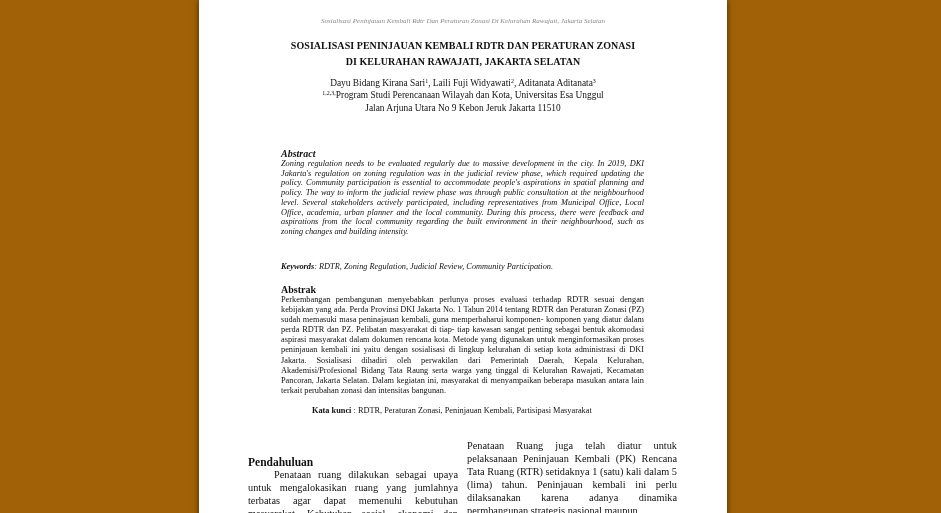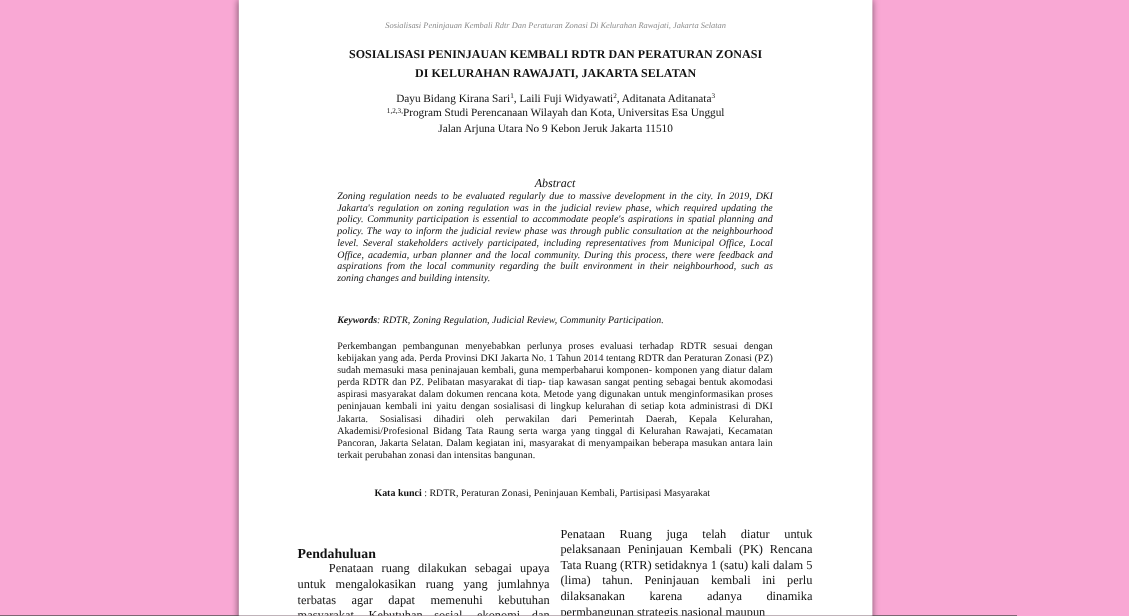--- a/index.html
+++ b/index.html
@@ -5,21 +5,21 @@
     html, body {
       margin: 0; padding: 0;
       width: 941px; height: 513px;
       overflow: hidden;
       background: #282828;
       font-family: "Liberation Serif", "DejaVu Serif", serif;
     }
     .viewer {
       position: relative;
       width: 941px; height: 513px;
-      background: #f9a8d4;
+      background: #a16207;
     }
     .page {
       position: absolute;
       left: 199px; top: 0;
       width: 528px; height: 540px;
       background: #ffffff;
       box-shadow: 0 0 6px rgba(0,0,0,0.6);
       color: #111;
     }
     .running-header {
@@ -46,22 +46,22 @@
     .authors sup { font-size: 6px; vertical-align: 3px; line-height: 0; }
     .authors .email { color: #1f4fa8; text-decoration: underline; font-style: italic; }
     .abstract-en {
       position: absolute; left: 82px; width: 363px; top: 148px;
       font-style: italic;
       font-size: 8.3px;
       line-height: 9.7px;
       text-align: justify;
     }
     .abstract-heading {
-      text-align: center;
-      font-weight: normal;
+      text-align: left;
+      font-weight: bold;
       font-size: 10px;
       line-height: 11px;
       margin-bottom: 0;
     }
     .abstract-en .abstract-heading { font-style: italic; }
     .keywords {
       position: absolute; left: 82px; width: 363px; top: 262px;
       font-style: italic;
       font-size: 8.3px;
       line-height: 10px;
@@ -122,20 +122,21 @@
     </div>
 
     <div class="abstract-en">
       <div class="abstract-heading">Abstract</div>
       <p>Zoning regulation needs to be evaluated regularly due to massive development in the city. In 2019, DKI Jakarta's regulation on zoning regulation was in the judicial review phase, which required updating the policy. Community participation is essential to accommodate people's aspirations in spatial planning and policy. The way to inform the judicial review phase was through public consultation at the neighbourhood level. Several stakeholders actively participated, including representatives from Municipal Office, Local Office, academia, urban planner and the local community. During this process, there were feedback and aspirations from the local community regarding the built environment in their neighbourhood, such as zoning changes and building intensity.</p>
     </div>
 
     <div class="keywords"><b>Keywords</b><span>: RDTR, Zoning Regulation, Judicial Review, Community Participation.</span></div>
 
     <div class="abstract-id">
+      <div class="abstract-heading">Abstrak</div>
       <p>Perkembangan pembangunan menyebabkan perlunya proses evaluasi terhadap RDTR sesuai dengan kebijakan yang ada. Perda Provinsi DKI Jakarta No. 1 Tahun 2014 tentang RDTR dan Peraturan Zonasi (PZ) sudah memasuki masa peninajauan kembali, guna memperbaharui komponen- komponen yang diatur dalam perda RDTR dan PZ. Pelibatan masyarakat di tiap- tiap kawasan sangat penting sebagai bentuk akomodasi aspirasi masyarakat dalam dokumen rencana kota. Metode yang digunakan untuk menginformasikan proses peninjauan kembali ini yaitu dengan sosialisasi di lingkup kelurahan di setiap kota administrasi di DKI Jakarta. Sosialisasi dihadiri oleh perwakilan dari Pemerintah Daerah, Kepala Kelurahan, Akademisi/Profesional Bidang Tata Raung serta warga yang tinggal di Kelurahan Rawajati, Kecamatan Pancoran, Jakarta Selatan. Dalam kegiatan ini, masyarakat di menyampaikan beberapa masukan antara lain terkait perubahan zonasi dan intensitas bangunan.</p>
     </div>
 
     <div class="kata-kunci"><b>Kata kunci</b><span> : RDTR, Peraturan Zonasi, Peninjauan Kembali, Partisipasi Masyarakat</span></div>
 
     <div class="col col-left">
       <div class="section-heading">Pendahuluan</div>
       <p class="indent">Penataan ruang dilakukan sebagai upaya untuk mengalokasikan ruang yang jumlahnya terbatas agar dapat memenuhi kebutuhan masyarakat. Kebutuhan sosial, ekonomi dan budaya mendorong pembangunan, namun</p>
     </div>
 

